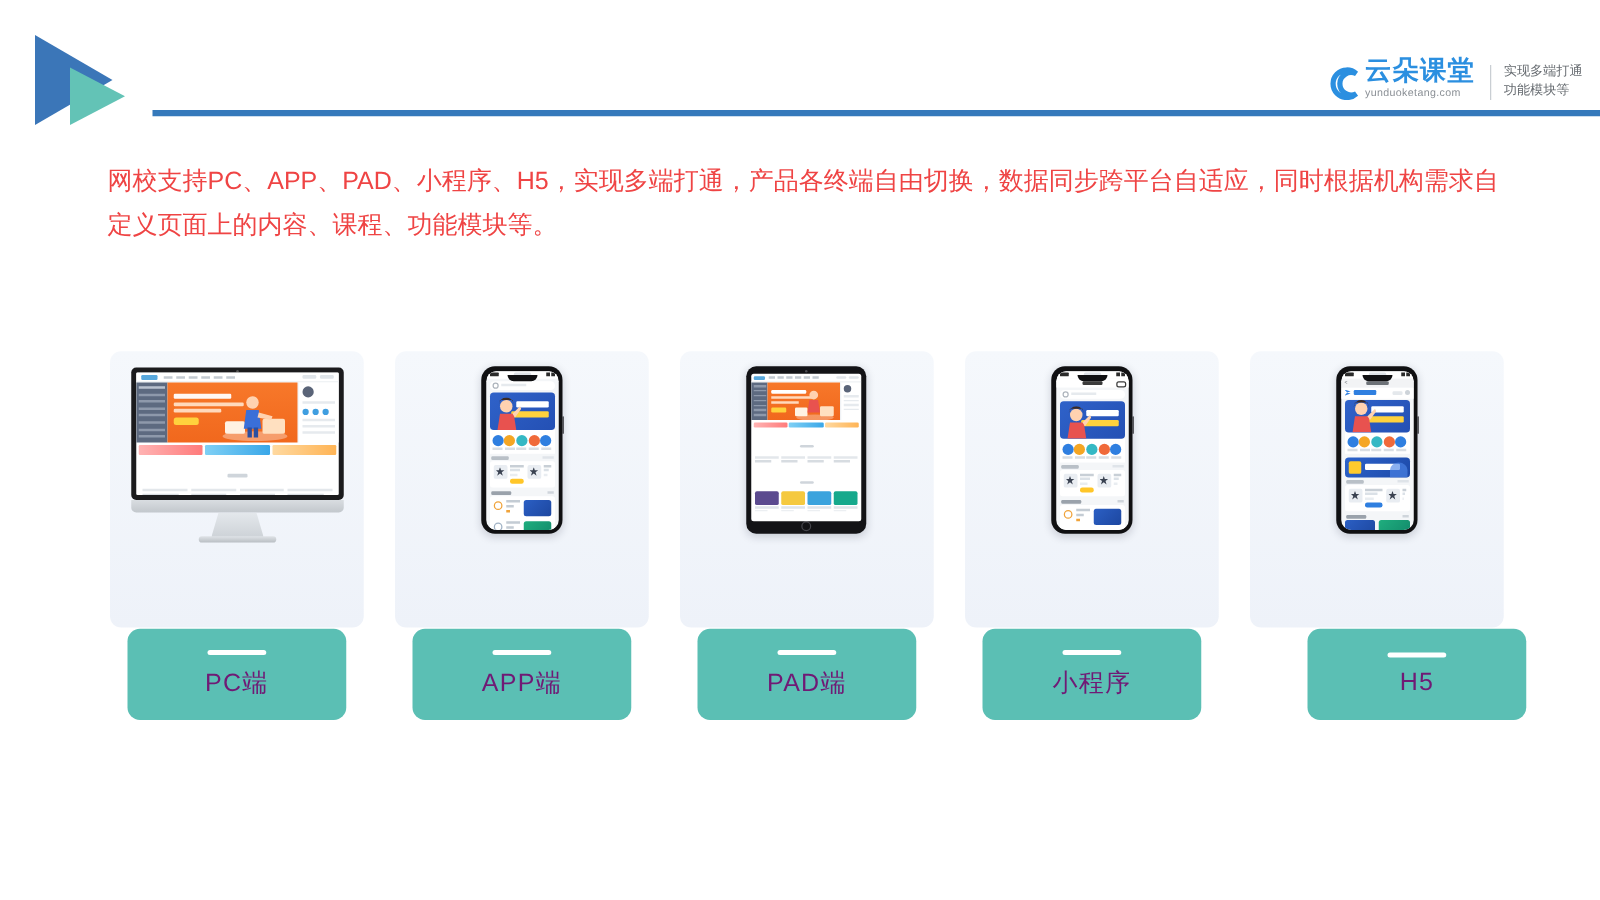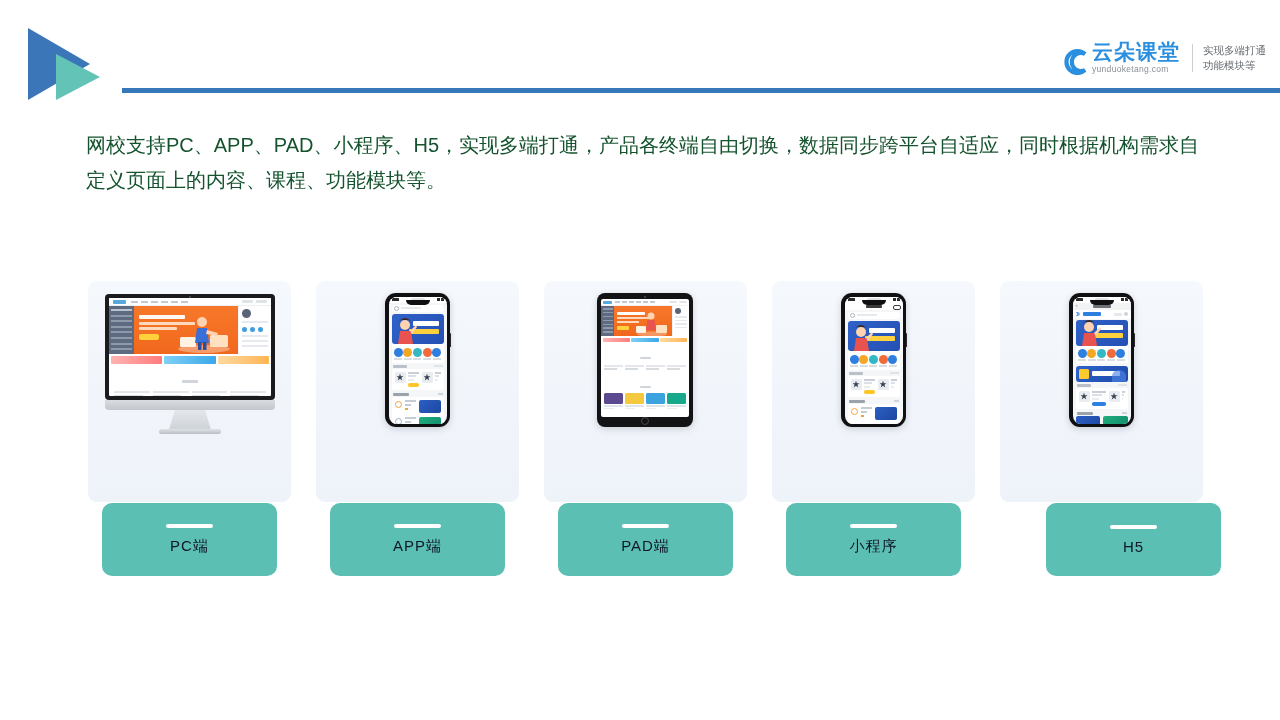--- a/index.html
+++ b/index.html
@@ -30,21 +30,21 @@
     font-size:27px;color:#2b2b2b;letter-spacing:0px;white-space:nowrap;
   }
   .title .num{font-weight:400;color:#3d3d3d;}
   .title .cn{font-weight:bold;color:#222;}
   .title-rule{
     position:absolute;left:122px;top:88px;width:1158px;height:5px;
     background:#3579bb;
   }
 
   
-  .brand{position:absolute;right:14px;top:36px;height:44px;display:flex;align-items:center;}
+  .brand{position:absolute;right:14px;top:36px;height:44px;display:flex;align-items:flex-end;}
   .brand-left{display:flex;align-items:flex-start;}
   .cloud-glyph{
     position:relative;width:30px;height:30px;margin-top:4px;margin-right:1px;
   }
   .cloud-glyph svg{display:block;}
   .brand-names{display:flex;flex-direction:column;line-height:1;}
   .brand-cn{
     font-size:21px;font-weight:bold;color:#2b8fe0;letter-spacing:1px;
   }
   .brand-en{
@@ -53,21 +53,21 @@
   .brand-divider{
     width:1px;height:28px;background:#c9ced3;margin:0 10px 0 12px;
   }
   .brand-tag{
     font-size:10.5px;color:#666b70;line-height:1.45;white-space:nowrap;
   }
 
   
   .bodytext{
     position:absolute;left:86px;top:128px;width:1130px;
-    font-size:20px;color:#14532d;line-height:1.75;
+    font-size:20px;color:#ef4444;line-height:1.75;
   }
 
   
   .cards{position:absolute;left:88px;top:281px;width:1120px;height:295px;}
   .card{
     position:absolute;top:0;width:203px;height:221px;
     background:linear-gradient(180deg,#f5f8fc 0%,#eef2f9 100%);
     border-radius:9px;
   }
   .card-0{left:0;}
@@ -78,21 +78,21 @@
 
   .label-btn{
     position:absolute;top:222px;width:175px;height:73px;
     background:#5bbfb4;border-radius:10px;
     display:flex;flex-direction:column;align-items:center;justify-content:center;
   }
   .label-btn .bar{
     width:47px;height:4px;background:#ffffff;border-radius:2px;margin-bottom:9px;
   }
   .label-btn .txt{
-    font-size:15px;color:#0f172a;letter-spacing:1px;
+    font-size:20px;color:#701a75;letter-spacing:1px;
   }
   .lb-0{left:14px;}
   .lb-1{left:242px;}
   .lb-2{left:470px;}
   .lb-3{left:698px;}
   .lb-4{left:926px;margin-left:32px;}
 
   
   .desktop{position:absolute;left:17px;top:13px;width:170px;height:150px;}
   .dt-screen{

